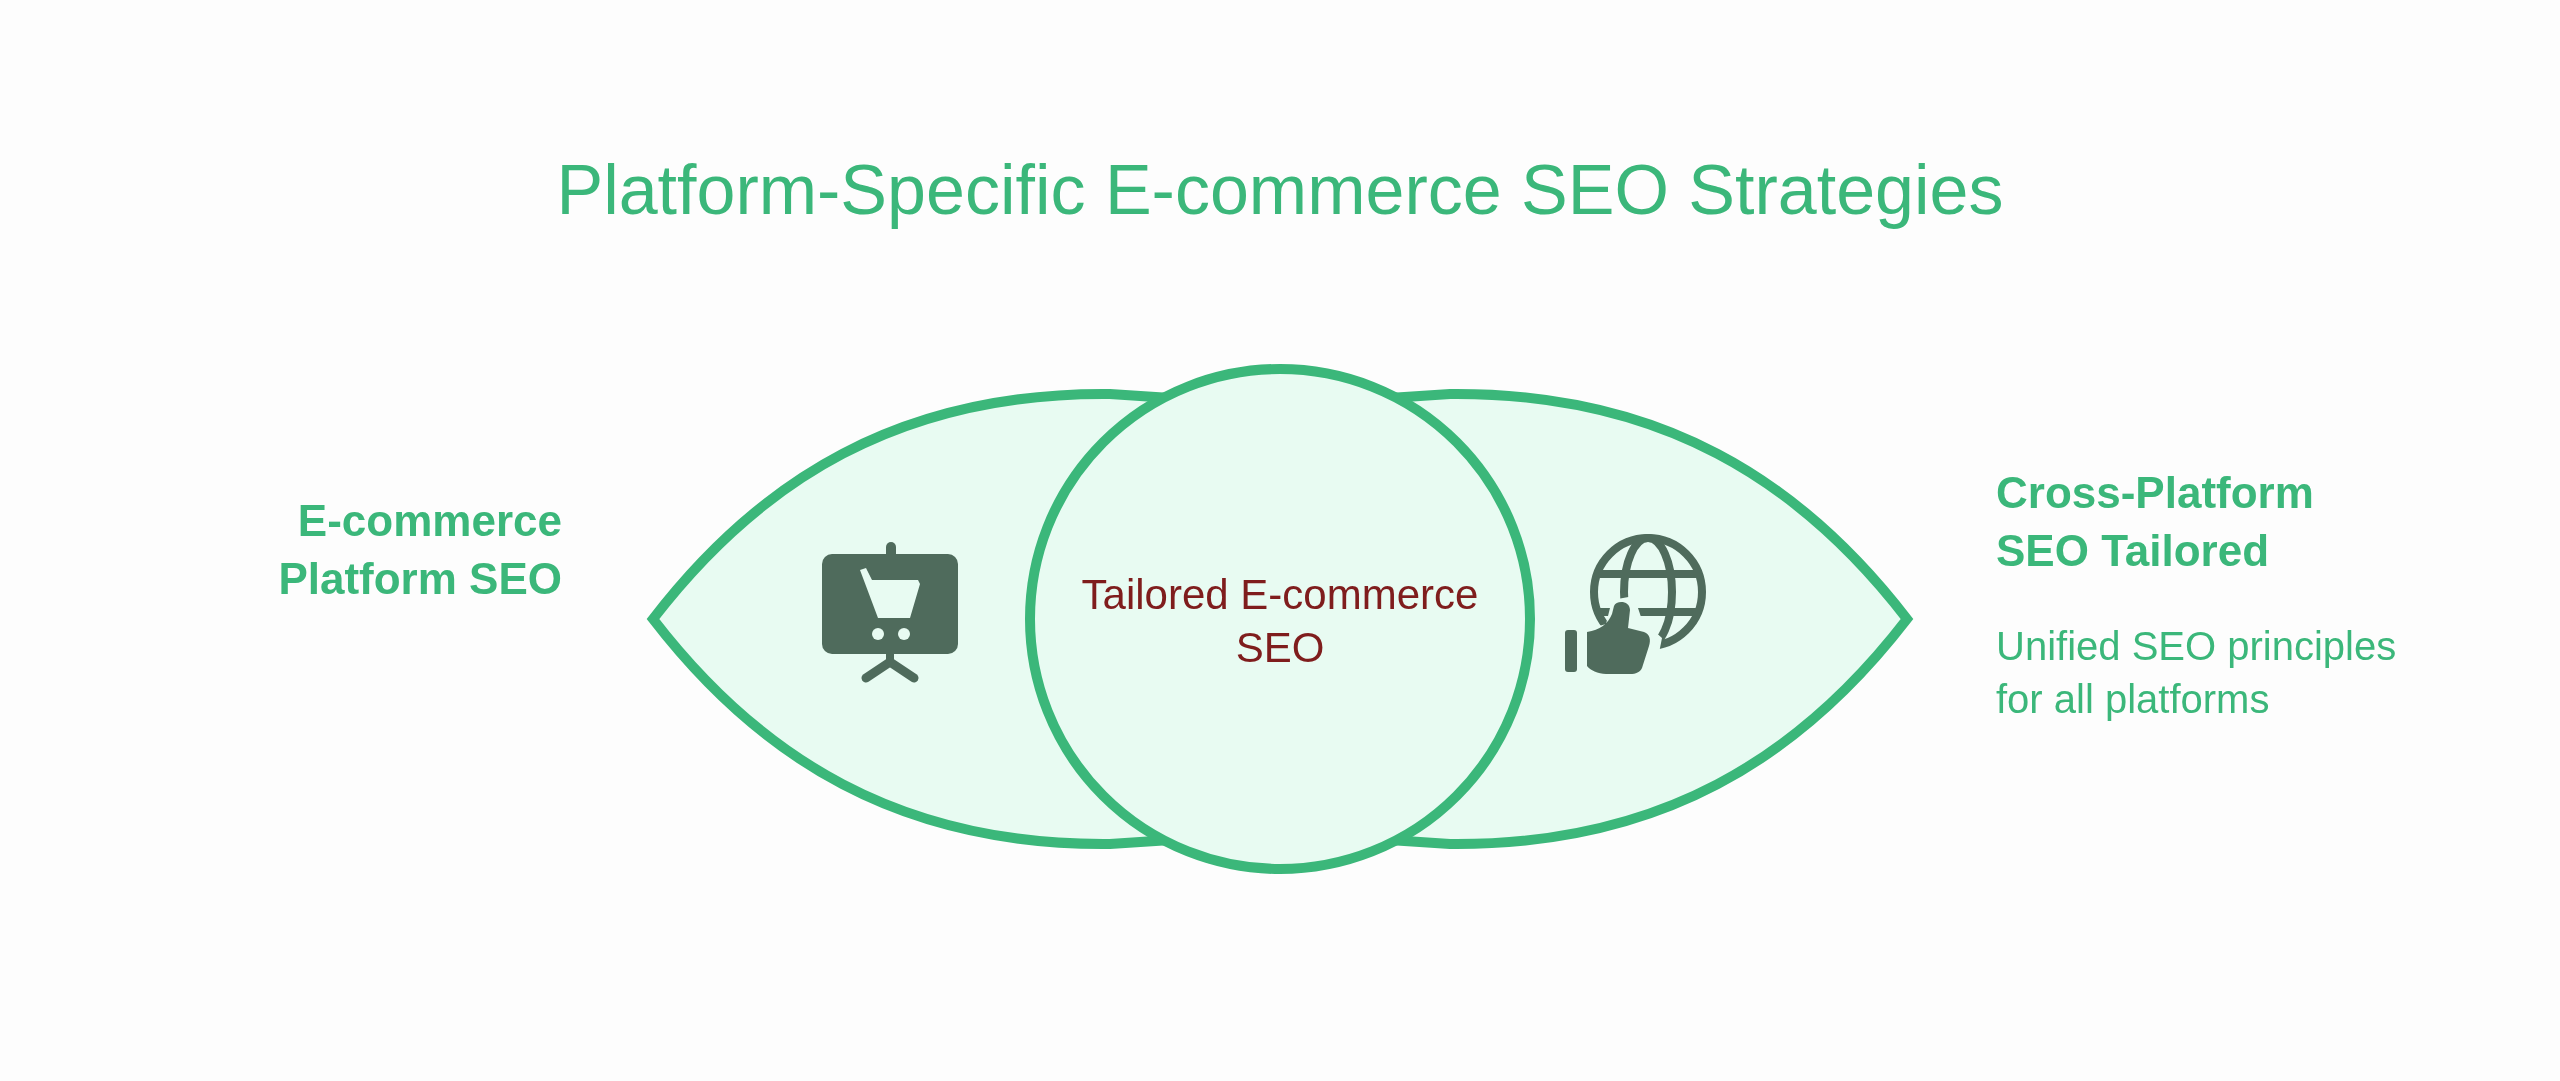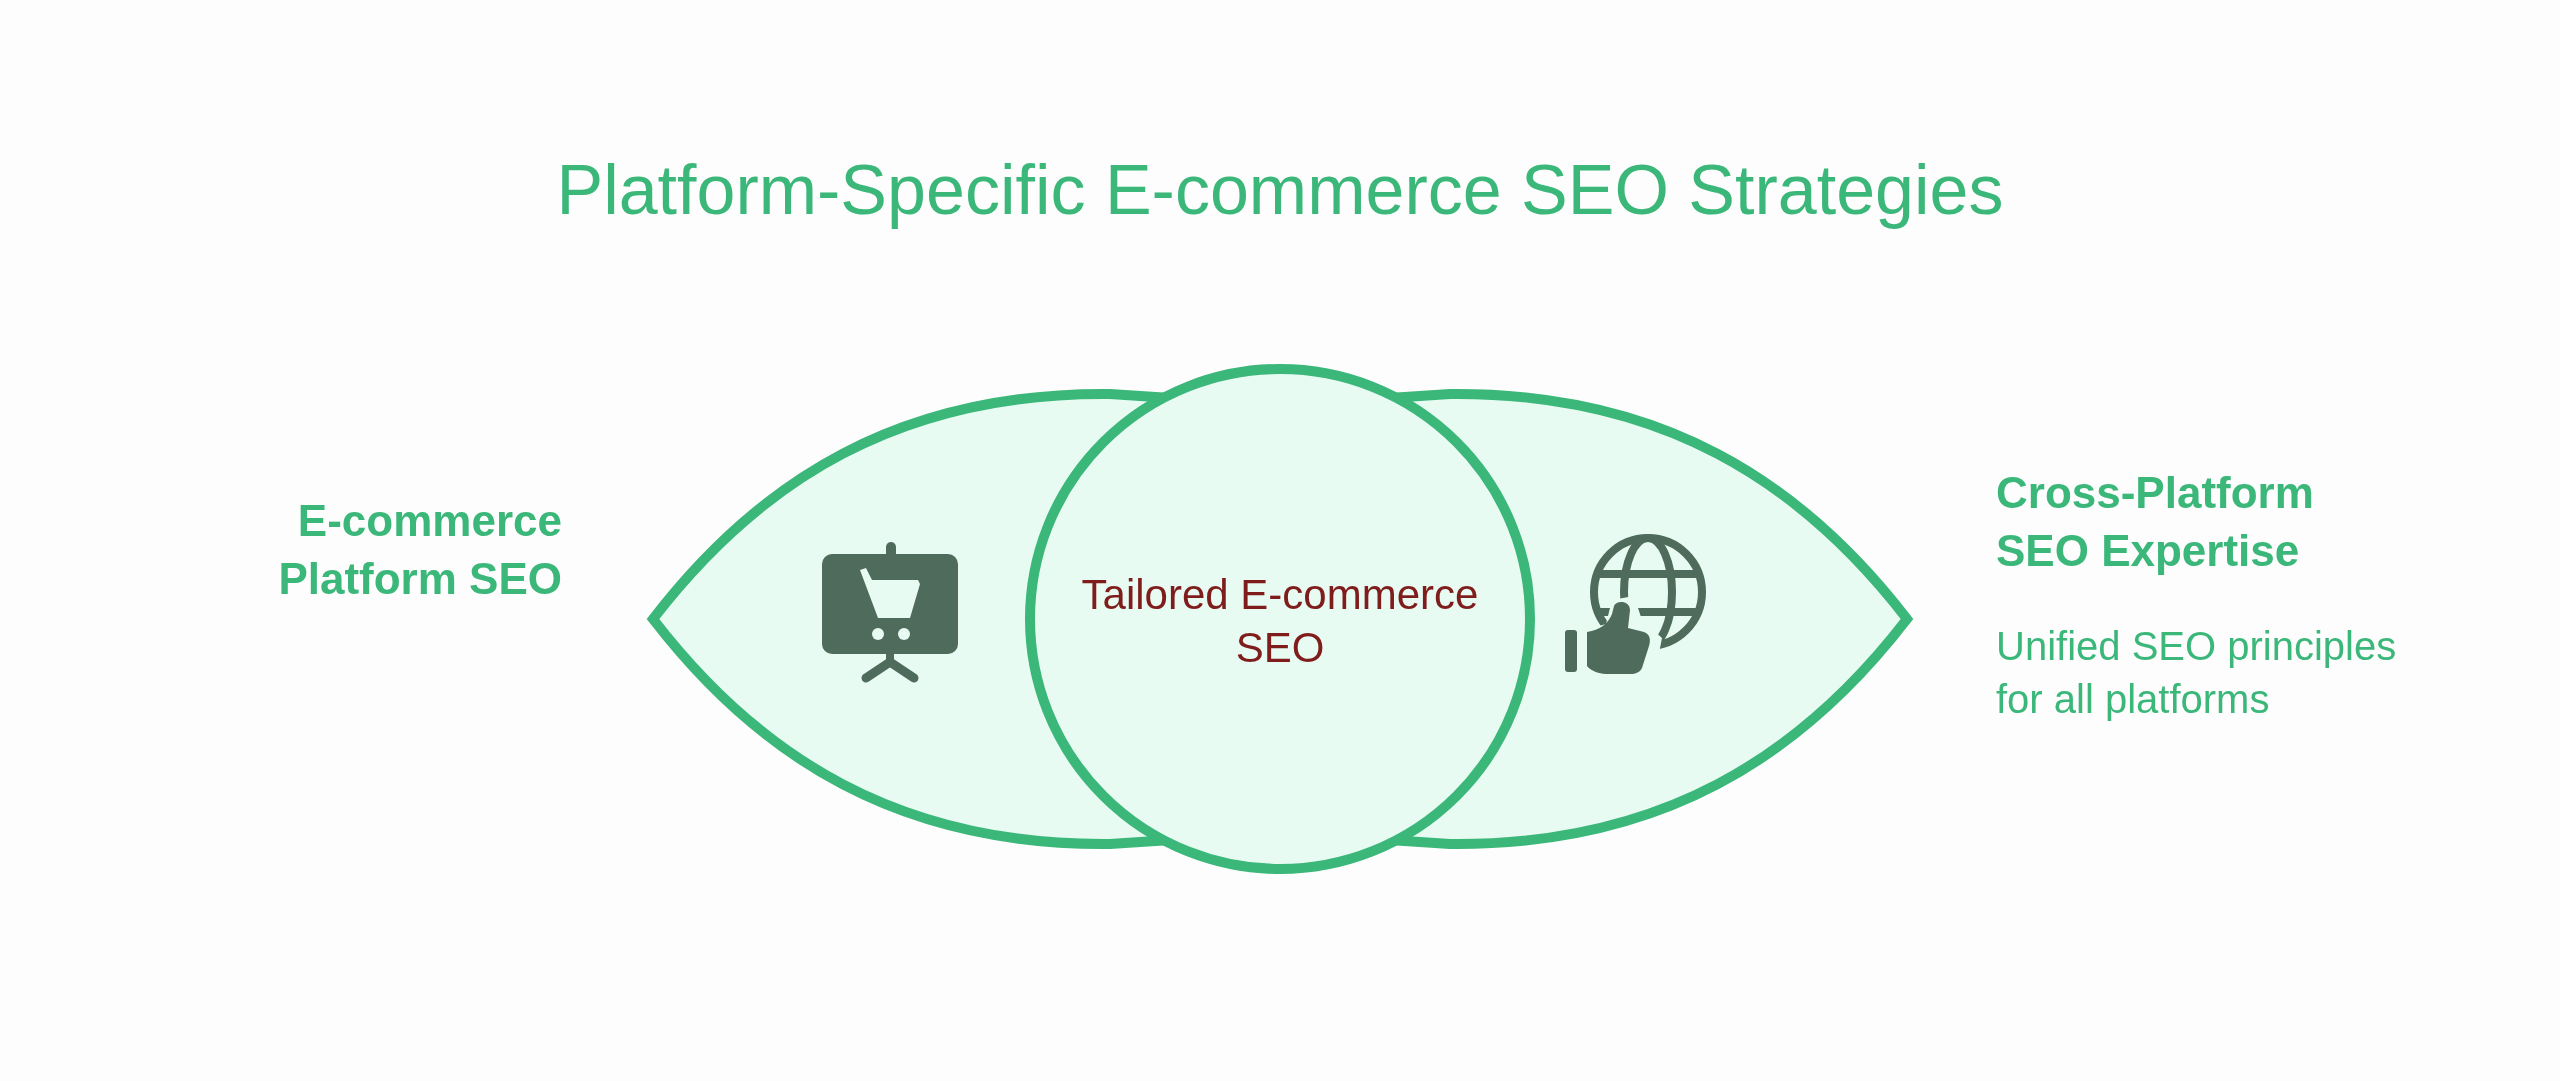--- a/index.html
+++ b/index.html
@@ -93,15 +93,15 @@
   </g>
 </svg>
 
 <div class="center-label">Tailored E-commerce SEO</div>
 
 <div class="side left-block">
   <div class="heading">E-commerce Platform SEO</div>
 </div>
 
 <div class="side right-block">
-  <div class="heading">Cross-Platform SEO Expertise</div>
+  <div class="heading">Cross-Platform SEO Tailored</div>
   <div class="desc">Unified SEO principles for all platforms</div>
 </div>
 
 </body></html>

